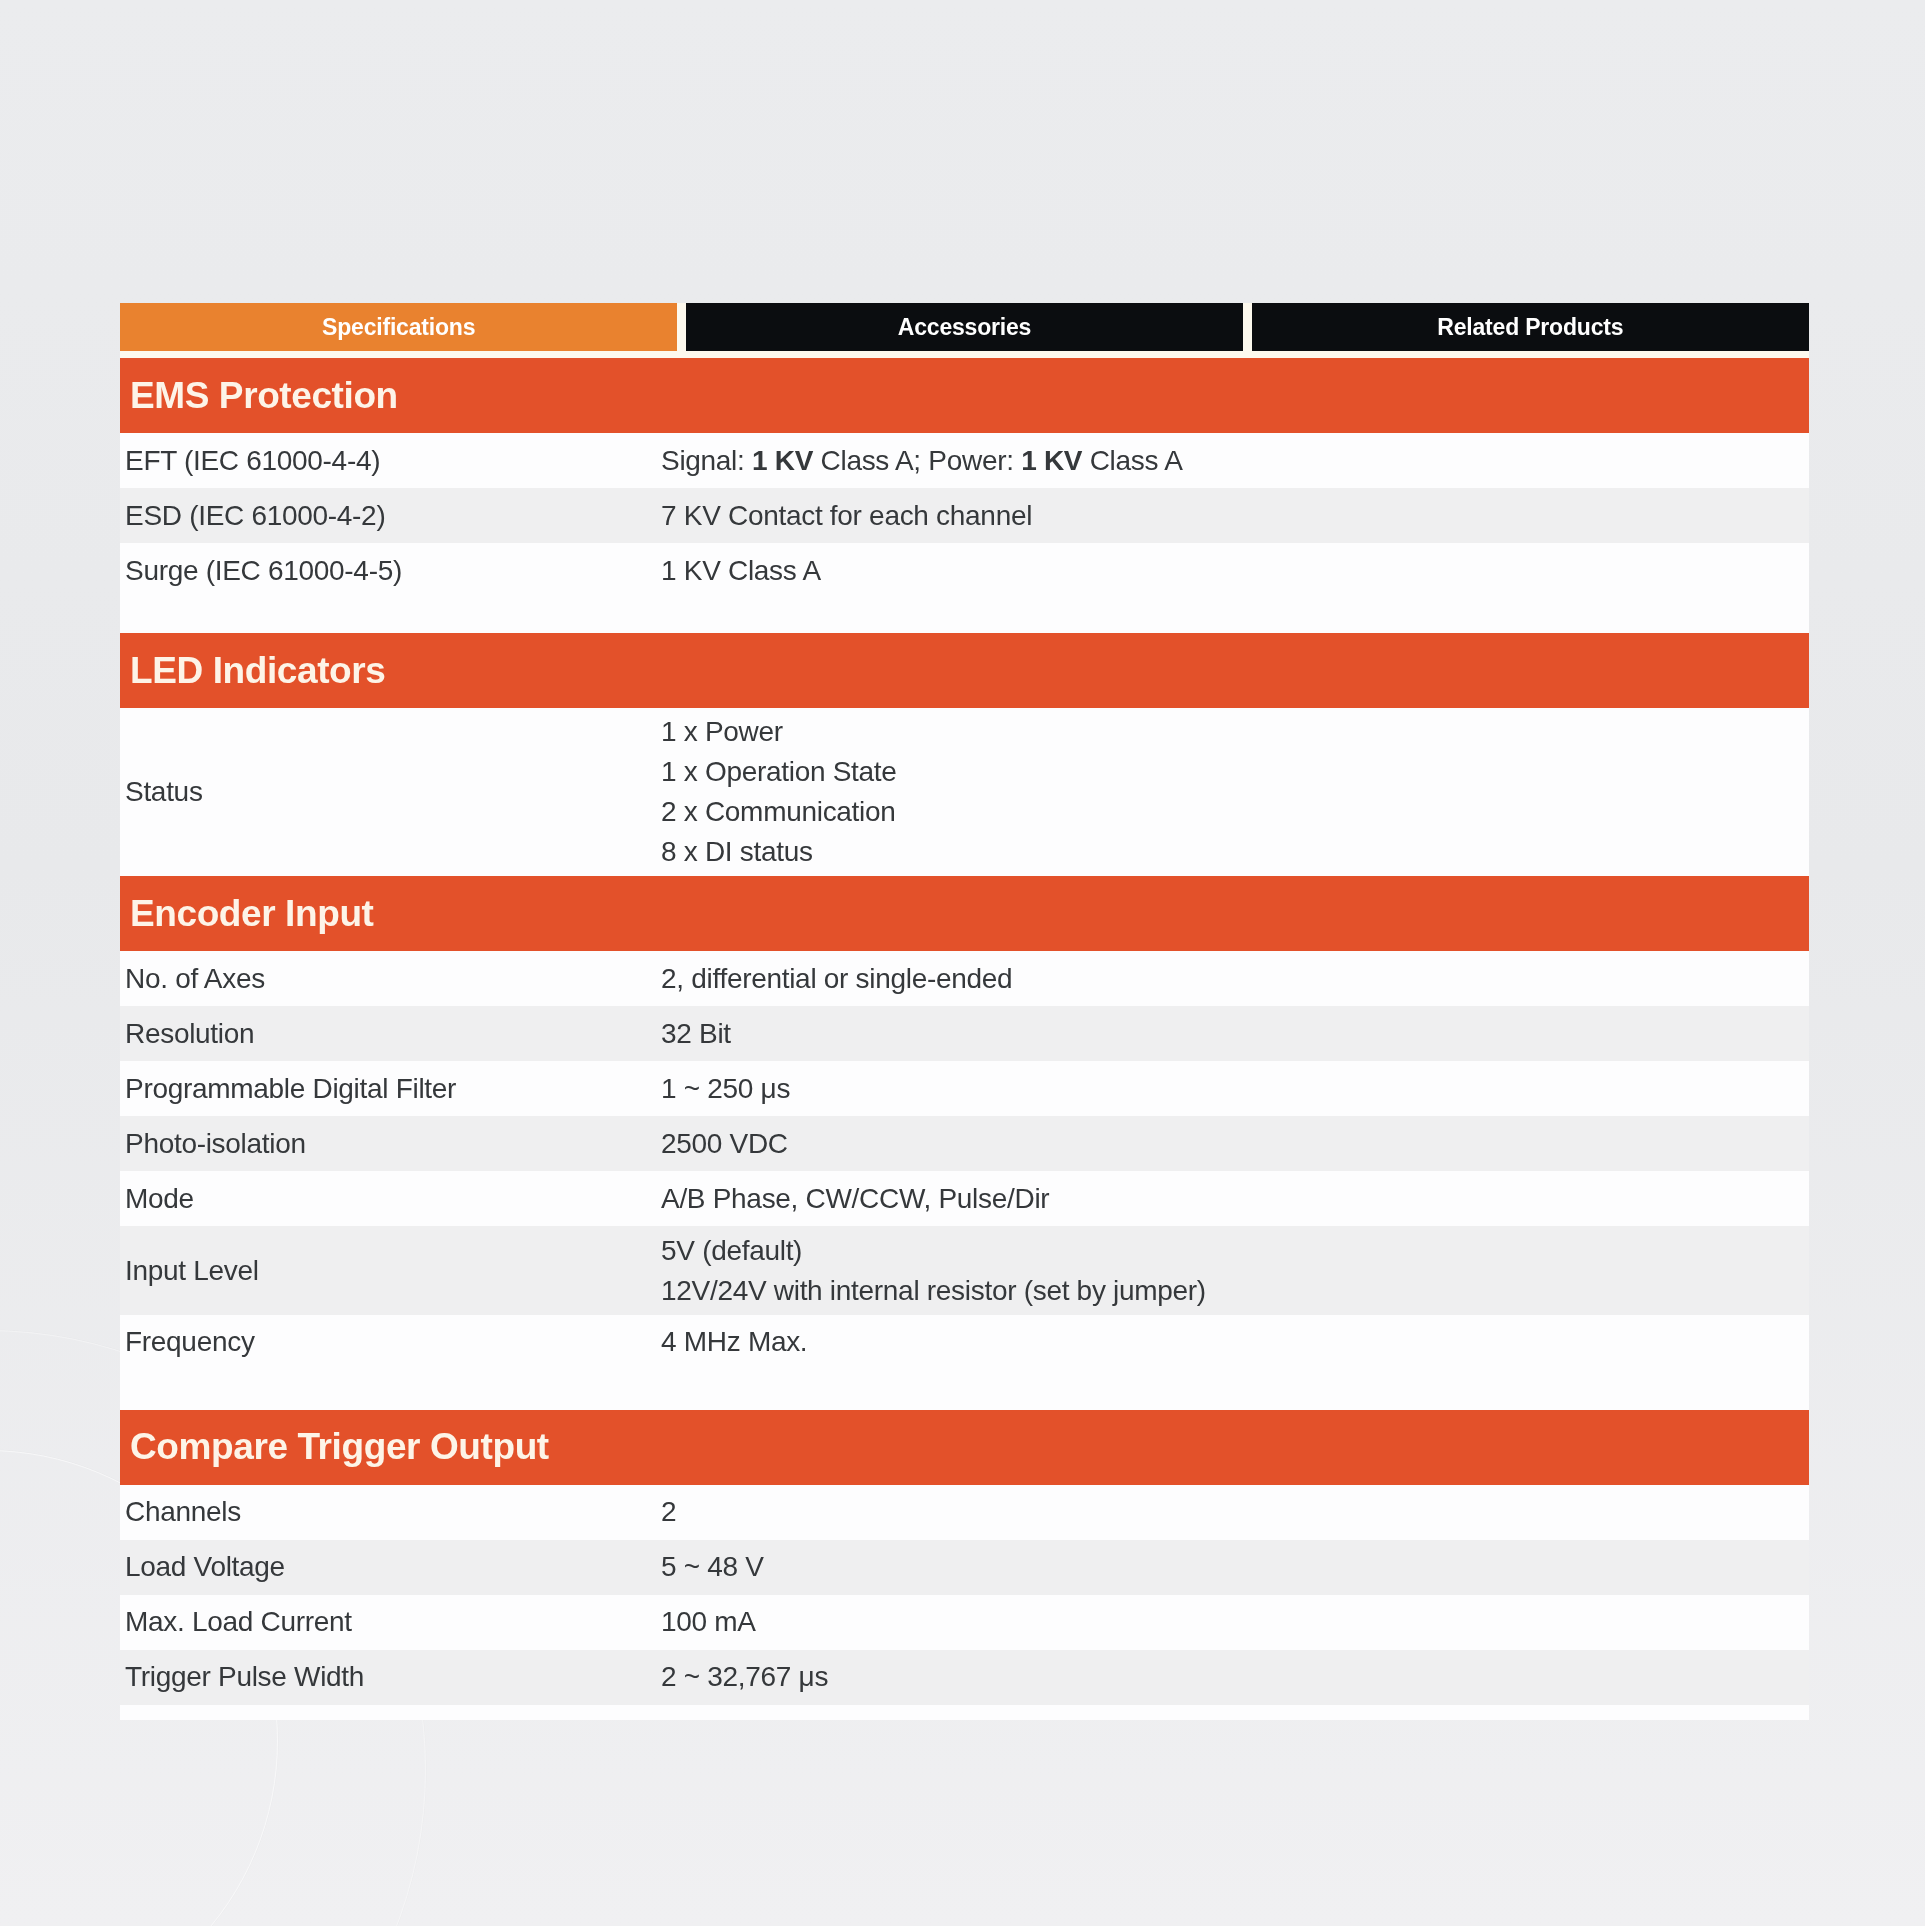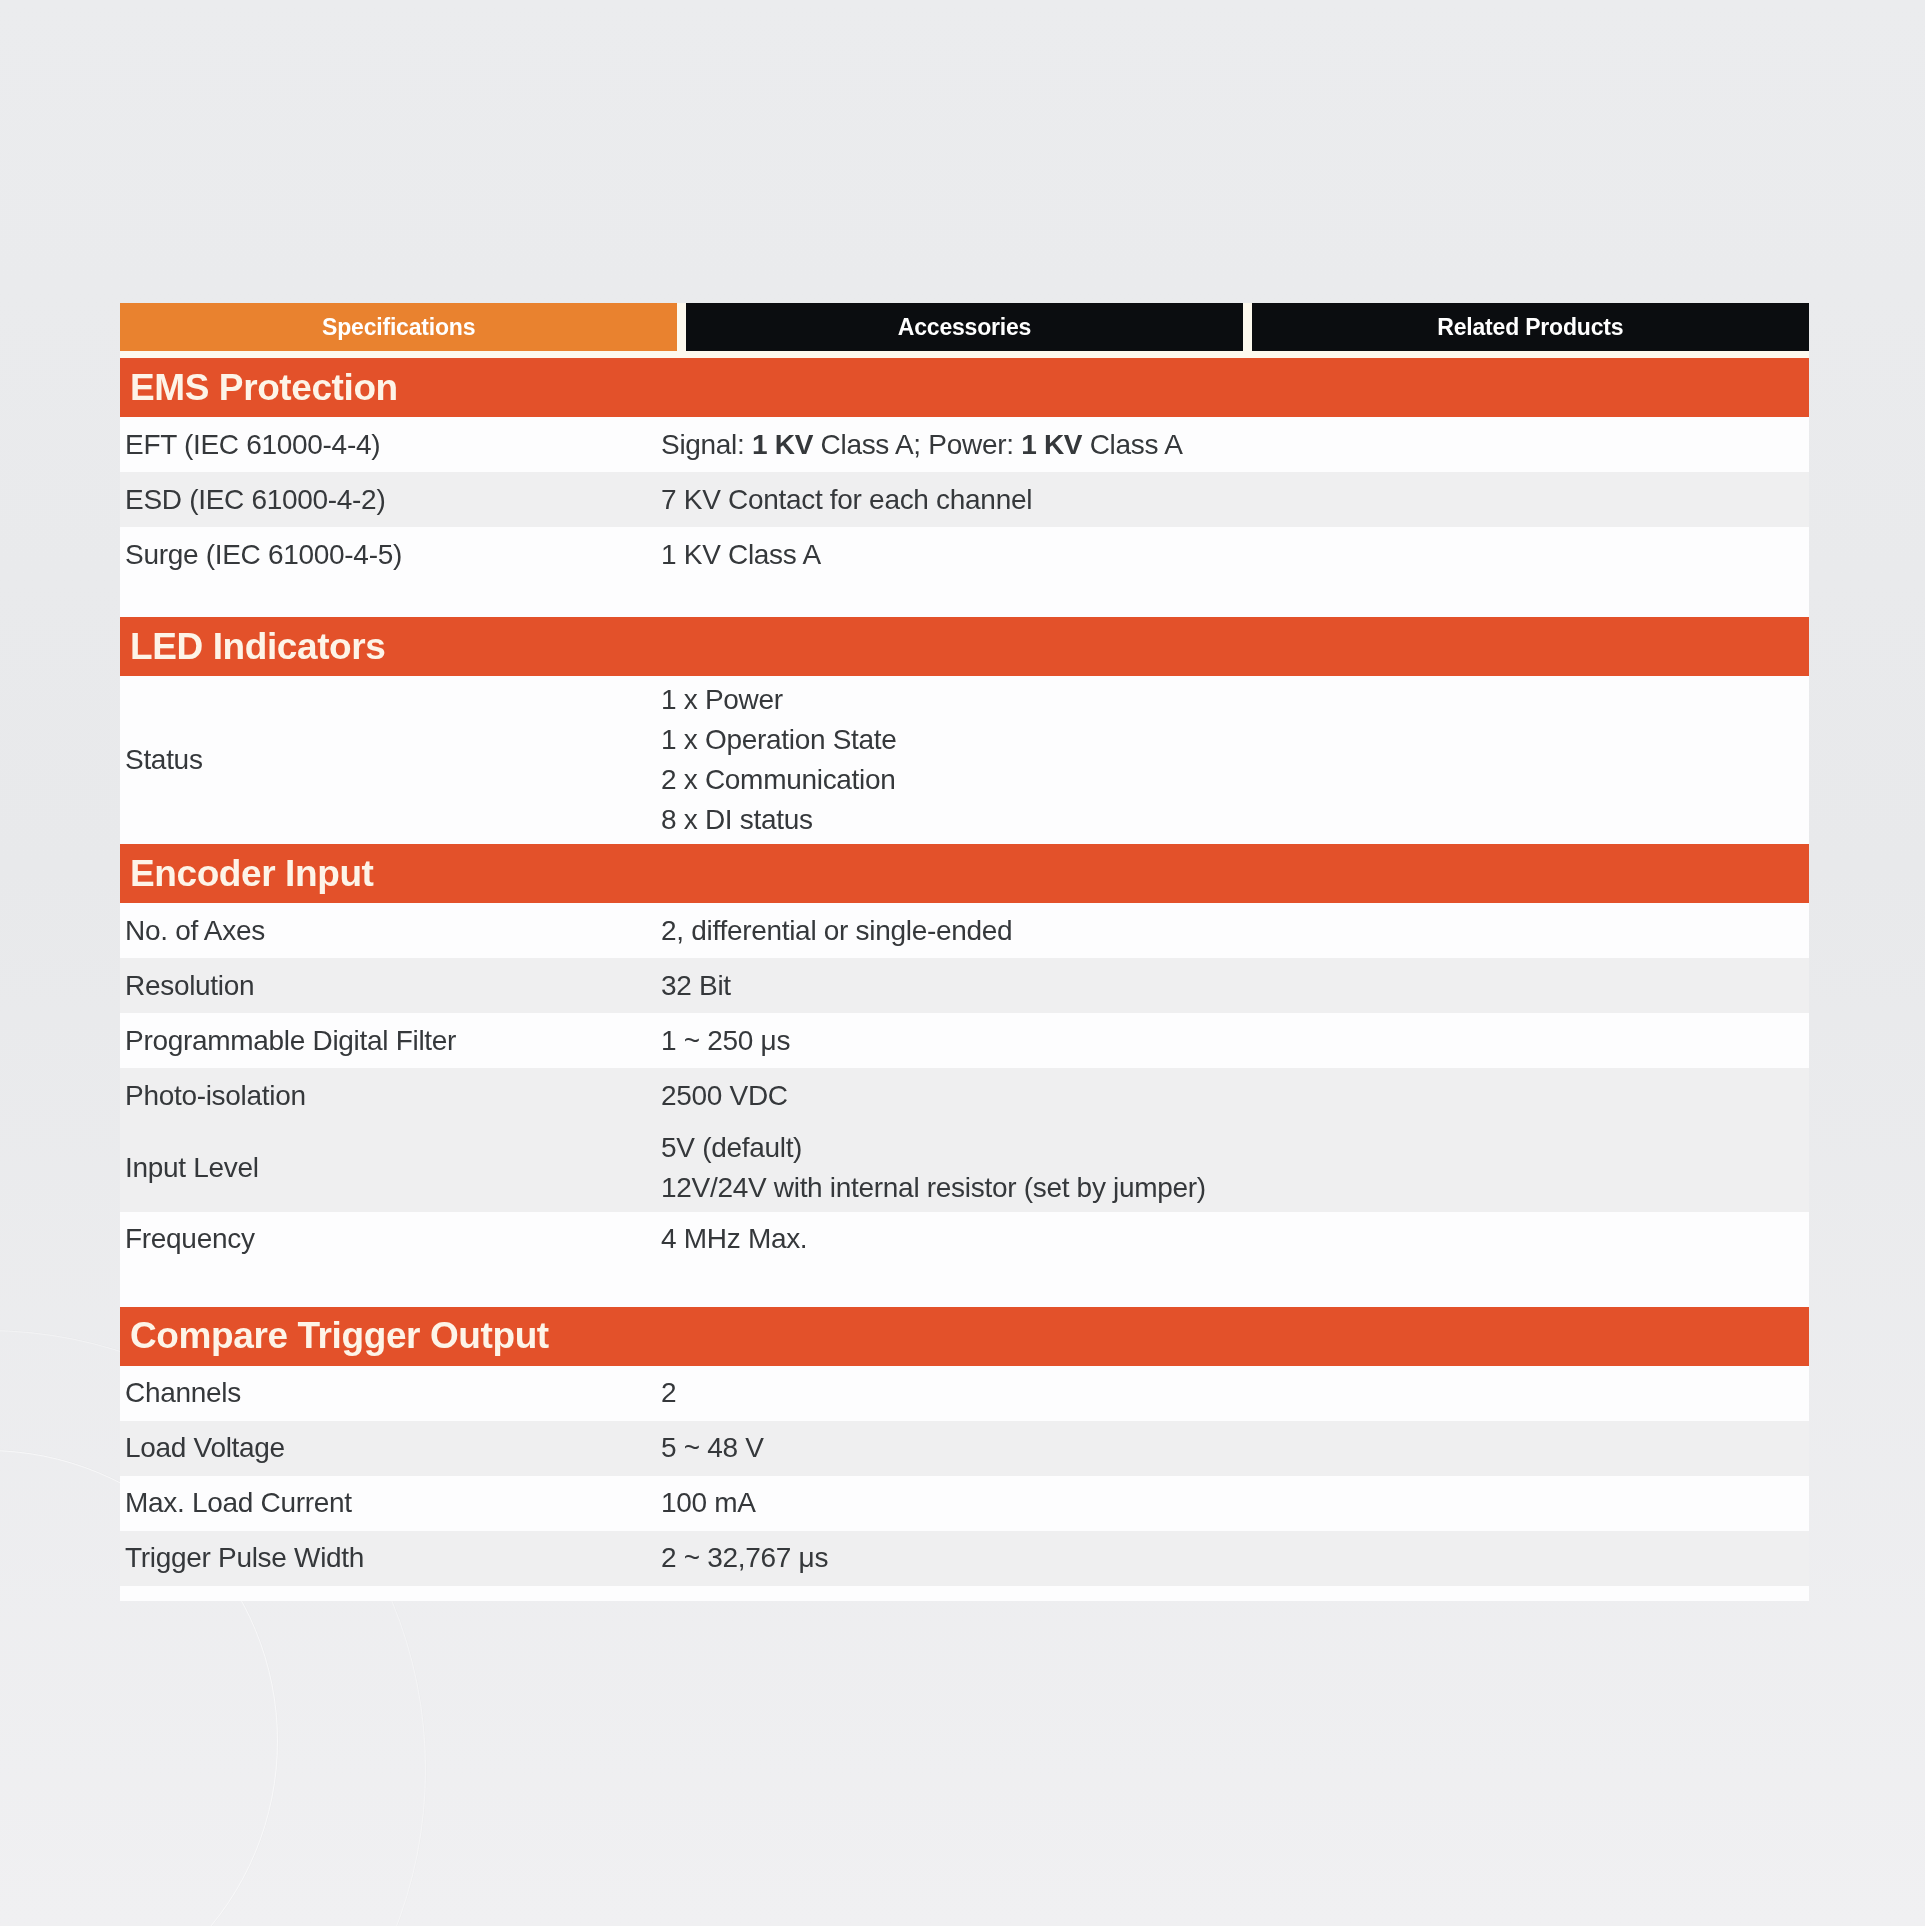--- a/index.html
+++ b/index.html
@@ -22,21 +22,21 @@
   .tab{
     flex:1;display:flex;align-items:center;justify-content:center;
     font-size:23px;font-weight:700;letter-spacing:-0.2px;
     color:#ffffff;cursor:pointer;user-select:none;
   }
   .tab.active{background:var(--tab-orange);}
   .tab.inactive{background:var(--tab-black);}
   .tab-gap{height:7px;background:var(--cream);}
 
   .section-header{
-    height:59px;background:var(--header-orange);
+    height:75px;background:var(--header-orange);
     display:flex;align-items:center;padding-left:10px;
     font-size:37px;font-weight:600;letter-spacing:-0.4px;
     color:var(--header-text);
   }
   .row{display:flex;align-items:center;min-height:55px;
        font-size:28px;letter-spacing:-0.3px;color:var(--text);}
   .row.even{background:#fdfdfe;}
   .row.odd{background:var(--row-alt);justify-content:center;}
   .row-label{width:541px;flex-shrink:0;padding-left:5px;box-sizing:border-box;}
   .row-value{flex:1;padding:4.2px 21px 4.2px 0;}
@@ -121,20 +121,26 @@
           <div class="row-value">
             <div class="vline"><span>1 ~ 250 μs</span></div>
           </div>
         </div>
         <div class="row odd">
           <div class="row-label">Photo-isolation</div>
           <div class="row-value">
             <div class="vline"><span>2500 VDC</span></div>
           </div>
         </div>
+        <div class="row even">
+          <div class="row-label">Mode</div>
+          <div class="row-value">
+            <div class="vline"><span>A/B Phase, CW/CCW, Pulse/Dir</span></div>
+          </div>
+        </div>
         <div class="row odd">
           <div class="row-label">Input Level</div>
           <div class="row-value">
             <div class="vline"><span>5V (default)</span></div>
             <div class="vline"><span>12V/24V with internal resistor (set by jumper)</span></div>
           </div>
         </div>
         <div class="row even">
           <div class="row-label">Frequency</div>
           <div class="row-value">

